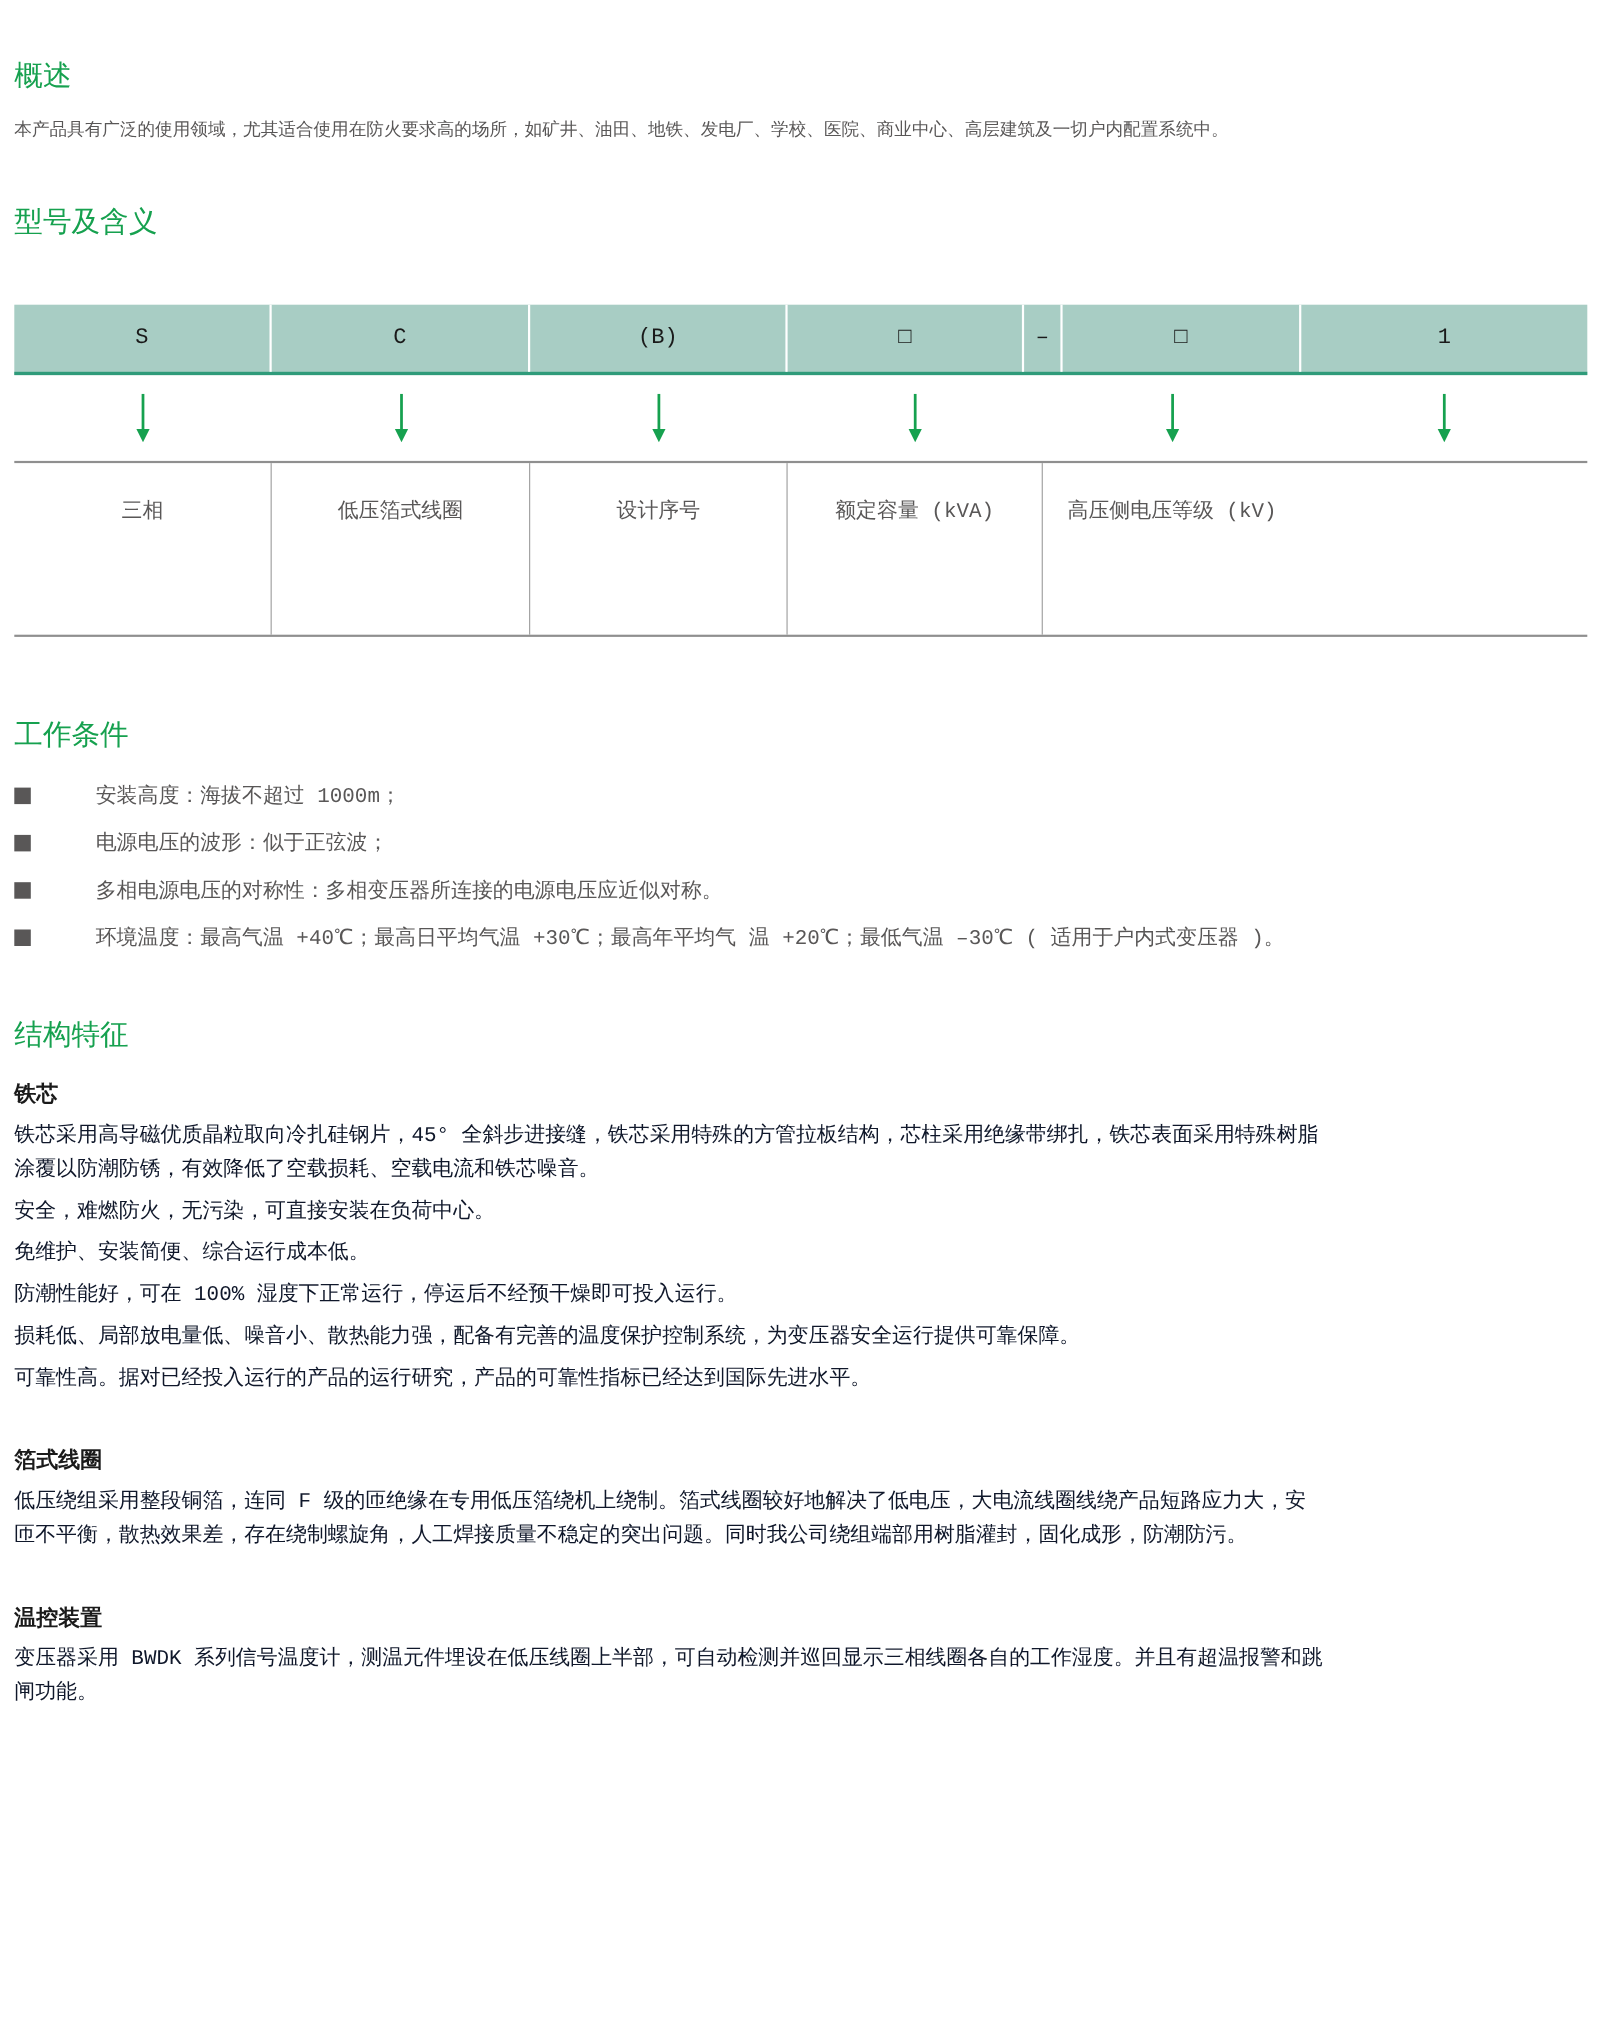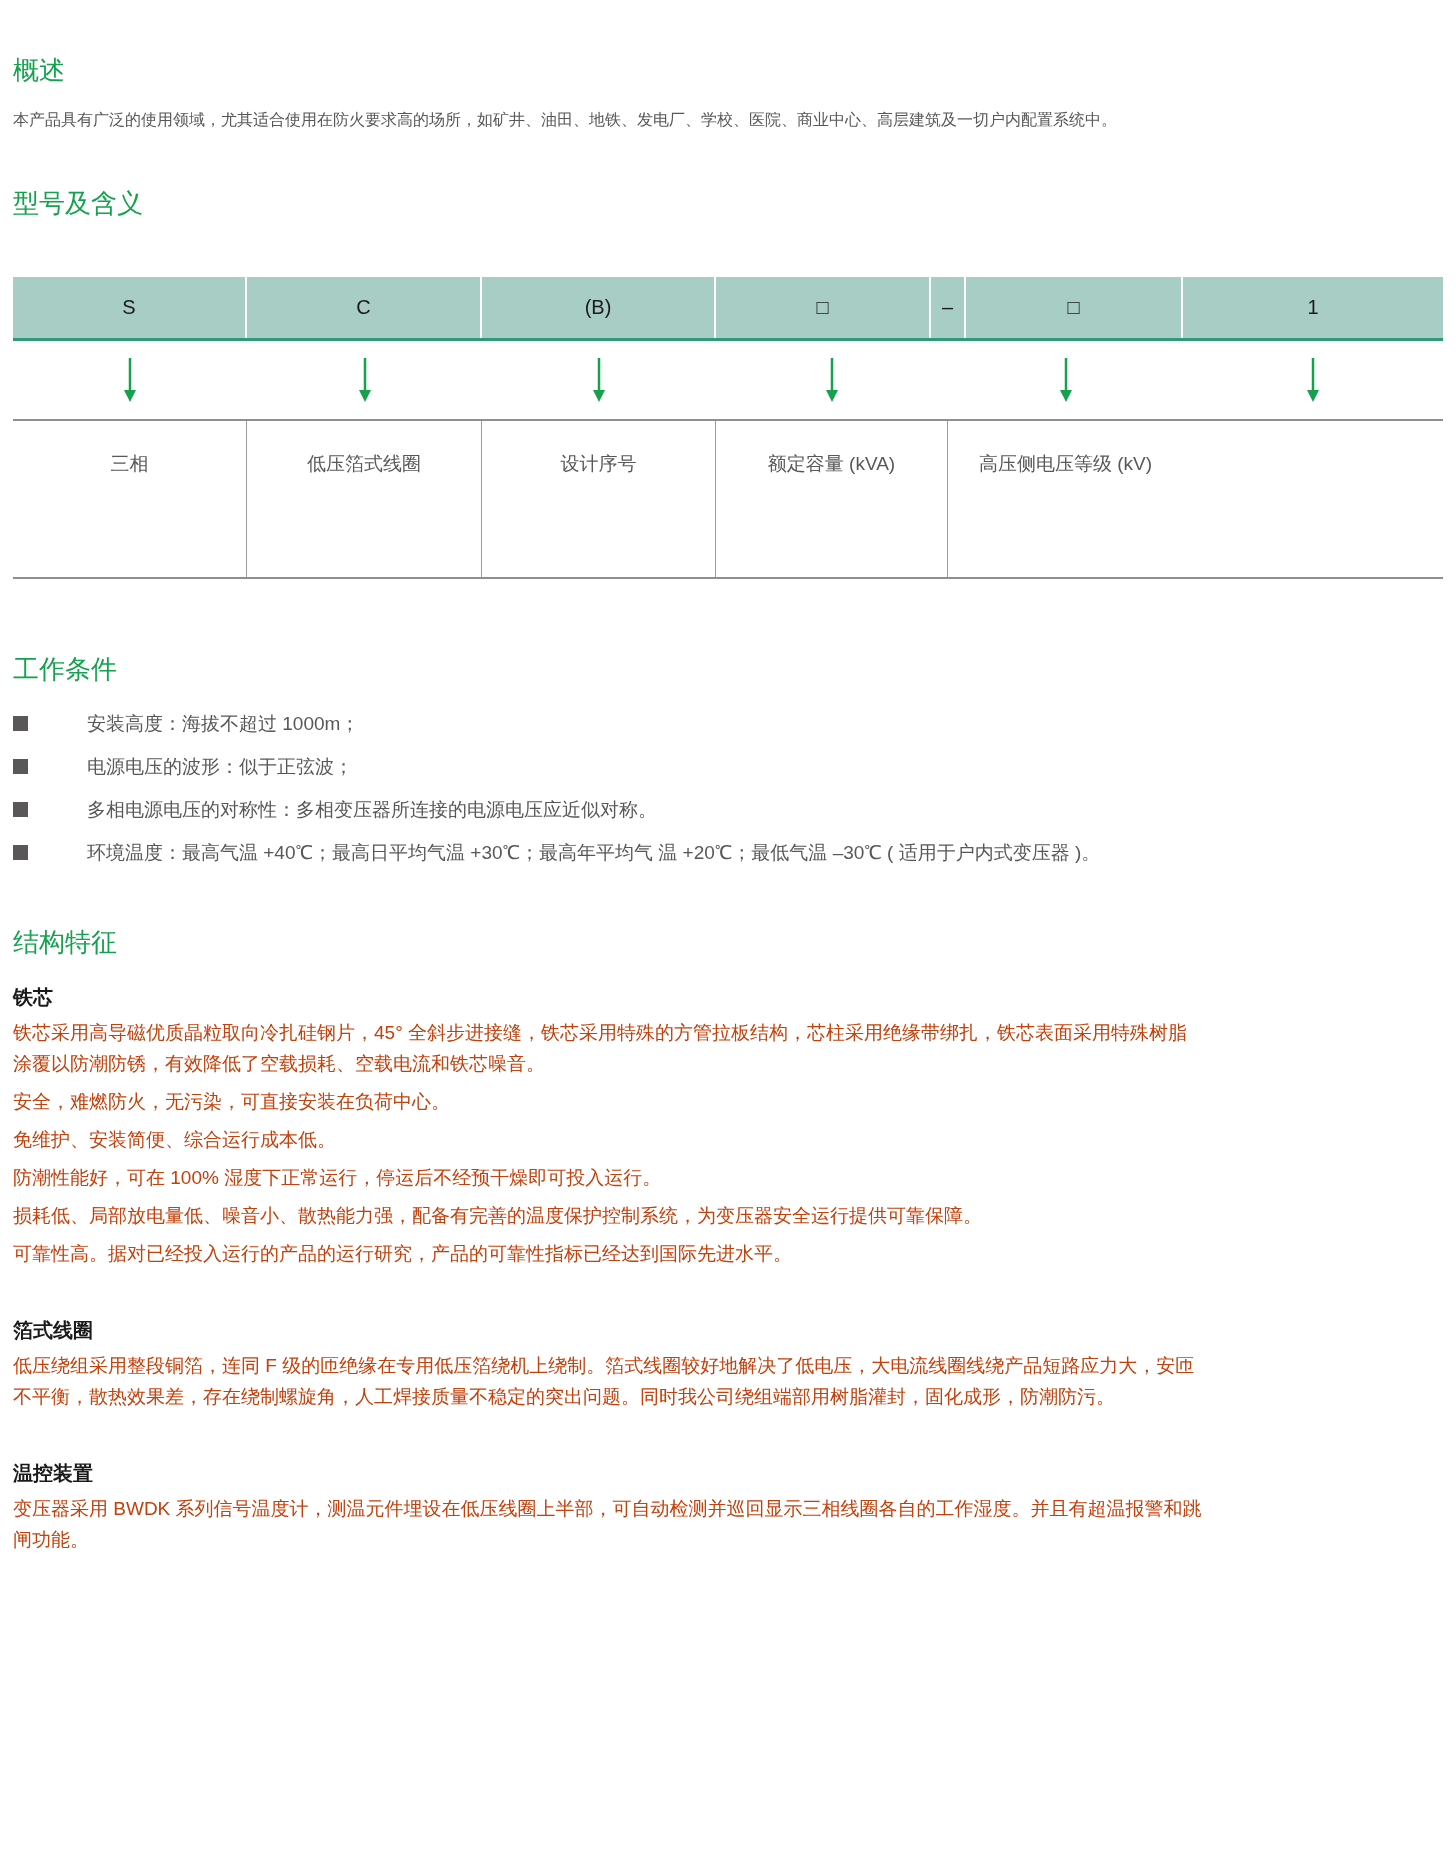--- a/index.html
+++ b/index.html
@@ -1,21 +1,21 @@
 <!DOCTYPE html>
 <html><head>
 <meta charset="utf-8">
 <style>
   html,body{margin:0;padding:0;background:#ffffff;}
   .page{
     position:relative;
     width:1216px;
     min-height:1849px;
     background:#ffffff;
-    font-family:Liberation Sans, sans-serif;
+    font-family:Liberation Mono, monospace;
     color:#595757;
     box-sizing:border-box;
   }
   .content{padding:52px 13px 0 13px;}
 
   h2.sec{
     font-size:26px;
     line-height:36px;
     font-weight:normal;
     color:#16a14f;
@@ -89,21 +89,21 @@
 
   
   h3.sub{
     font-size:20px;line-height:26px;
     color:#1a1a1a;font-weight:bold;
     margin:24px 0 6px 0;
   }
   h3.sub.gap-big{margin-top:48px;}
   .subsec p{
     font-size:19px;line-height:31px;
-    margin:7px 0;color:#c2410c;
+    margin:7px 0;color:#0f172a;
   }
 </style>
 </head>
 <body>
 
 <div class="page">
   <div class="content">
 
     <h2 class="sec">概述</h2>
     <p class="body-text">本产品具有广泛的使用领域，尤其适合使用在防火要求高的场所，如矿井、油田、地铁、发电厂、学校、医院、商业中心、高层建筑及一切户内配置系统中。</p>

